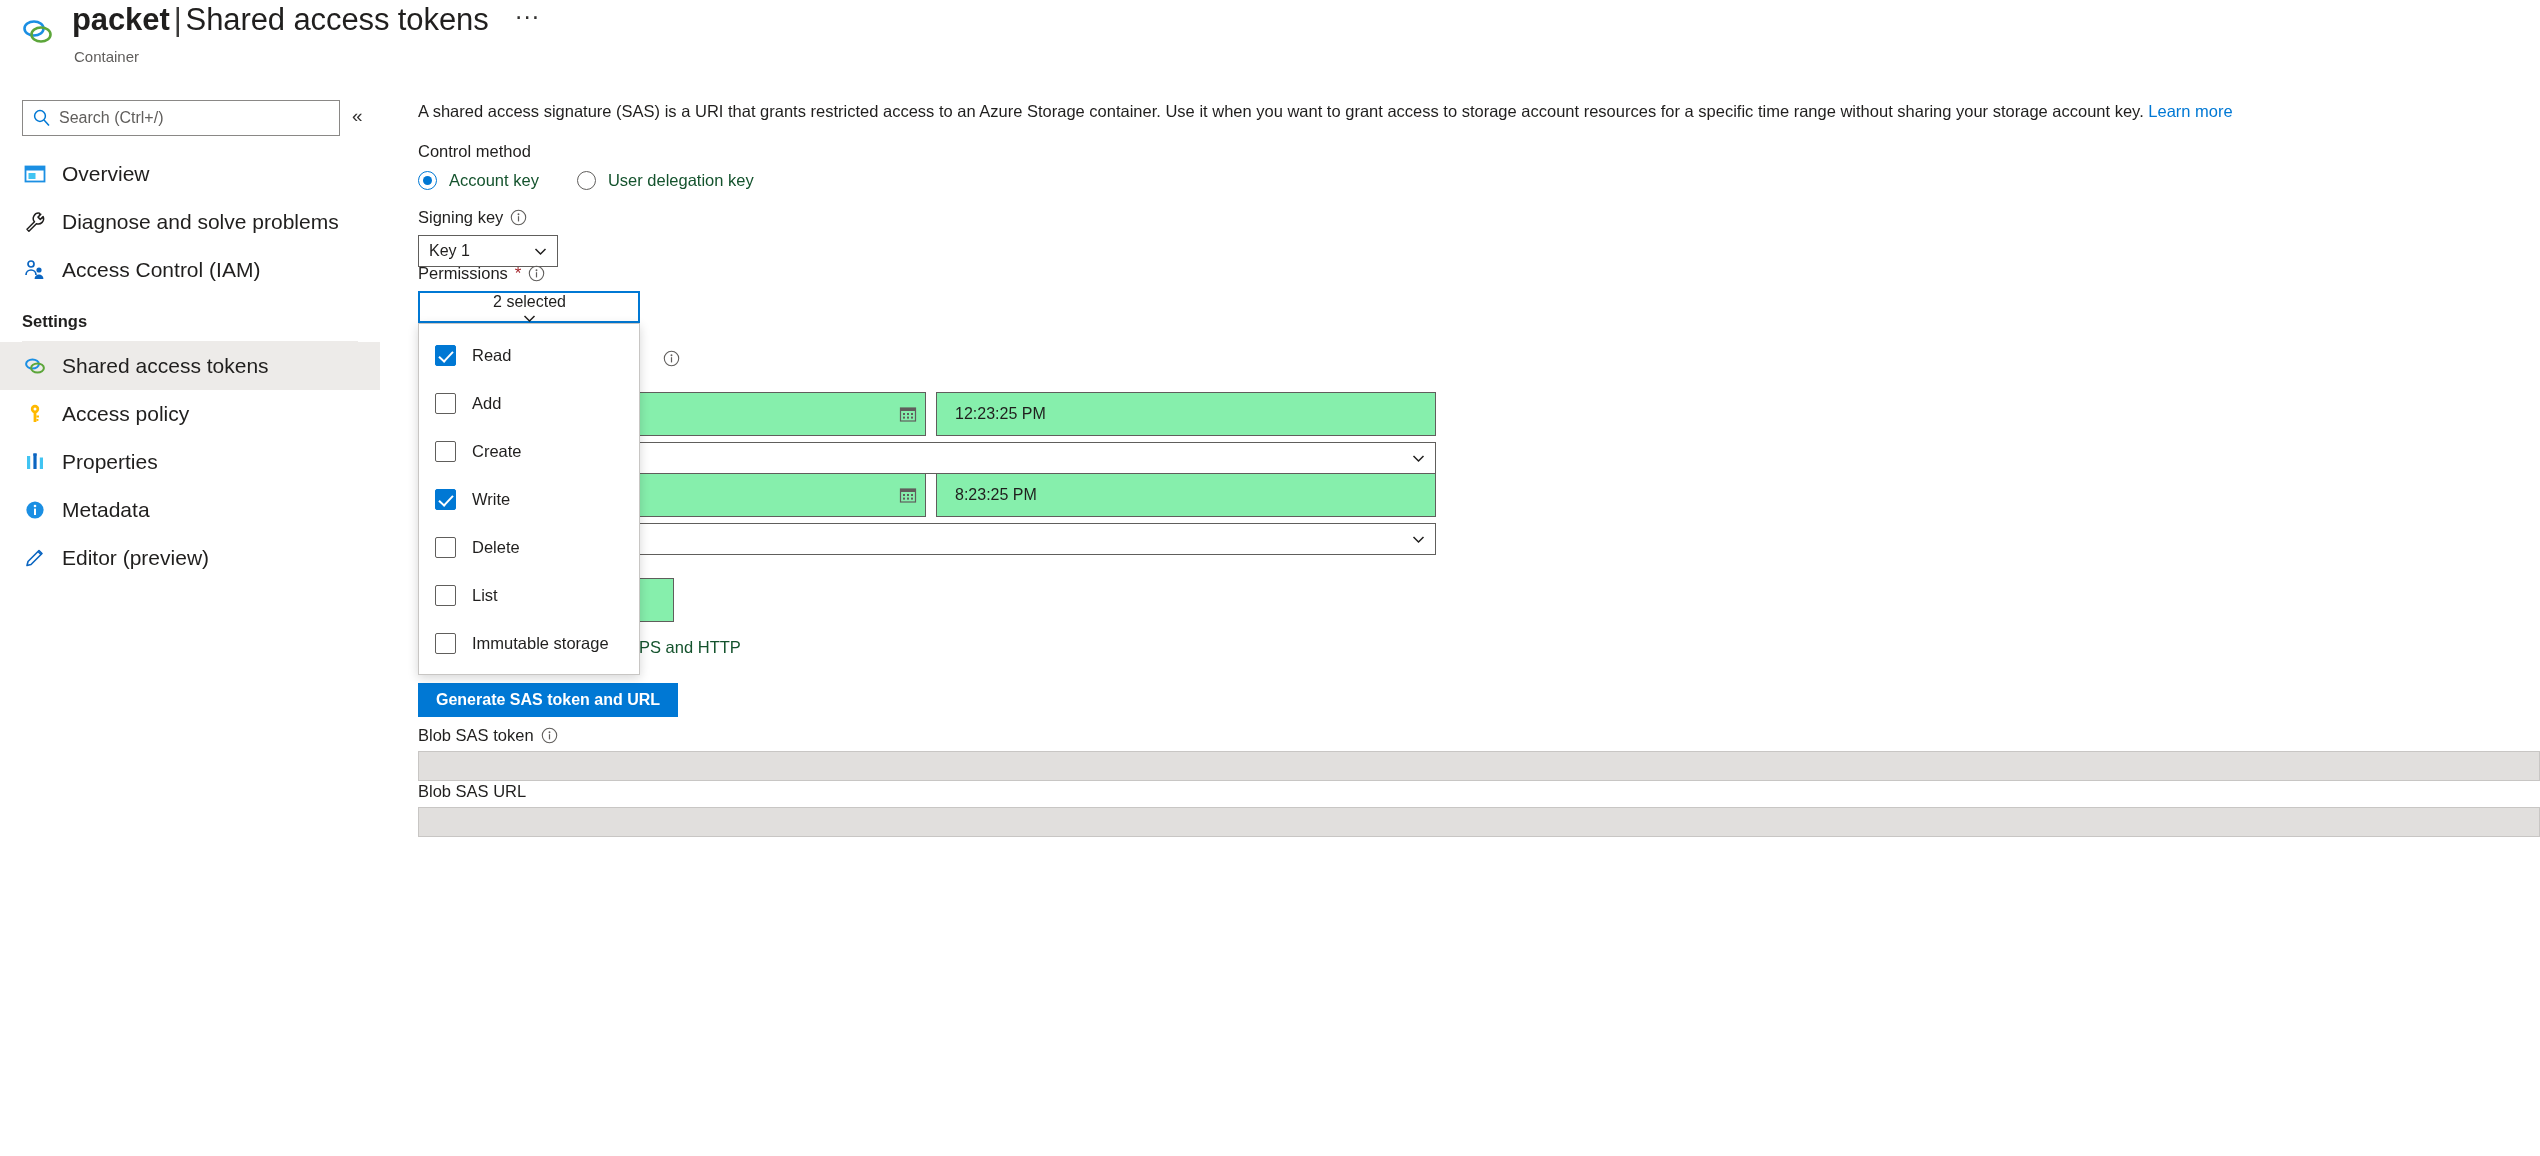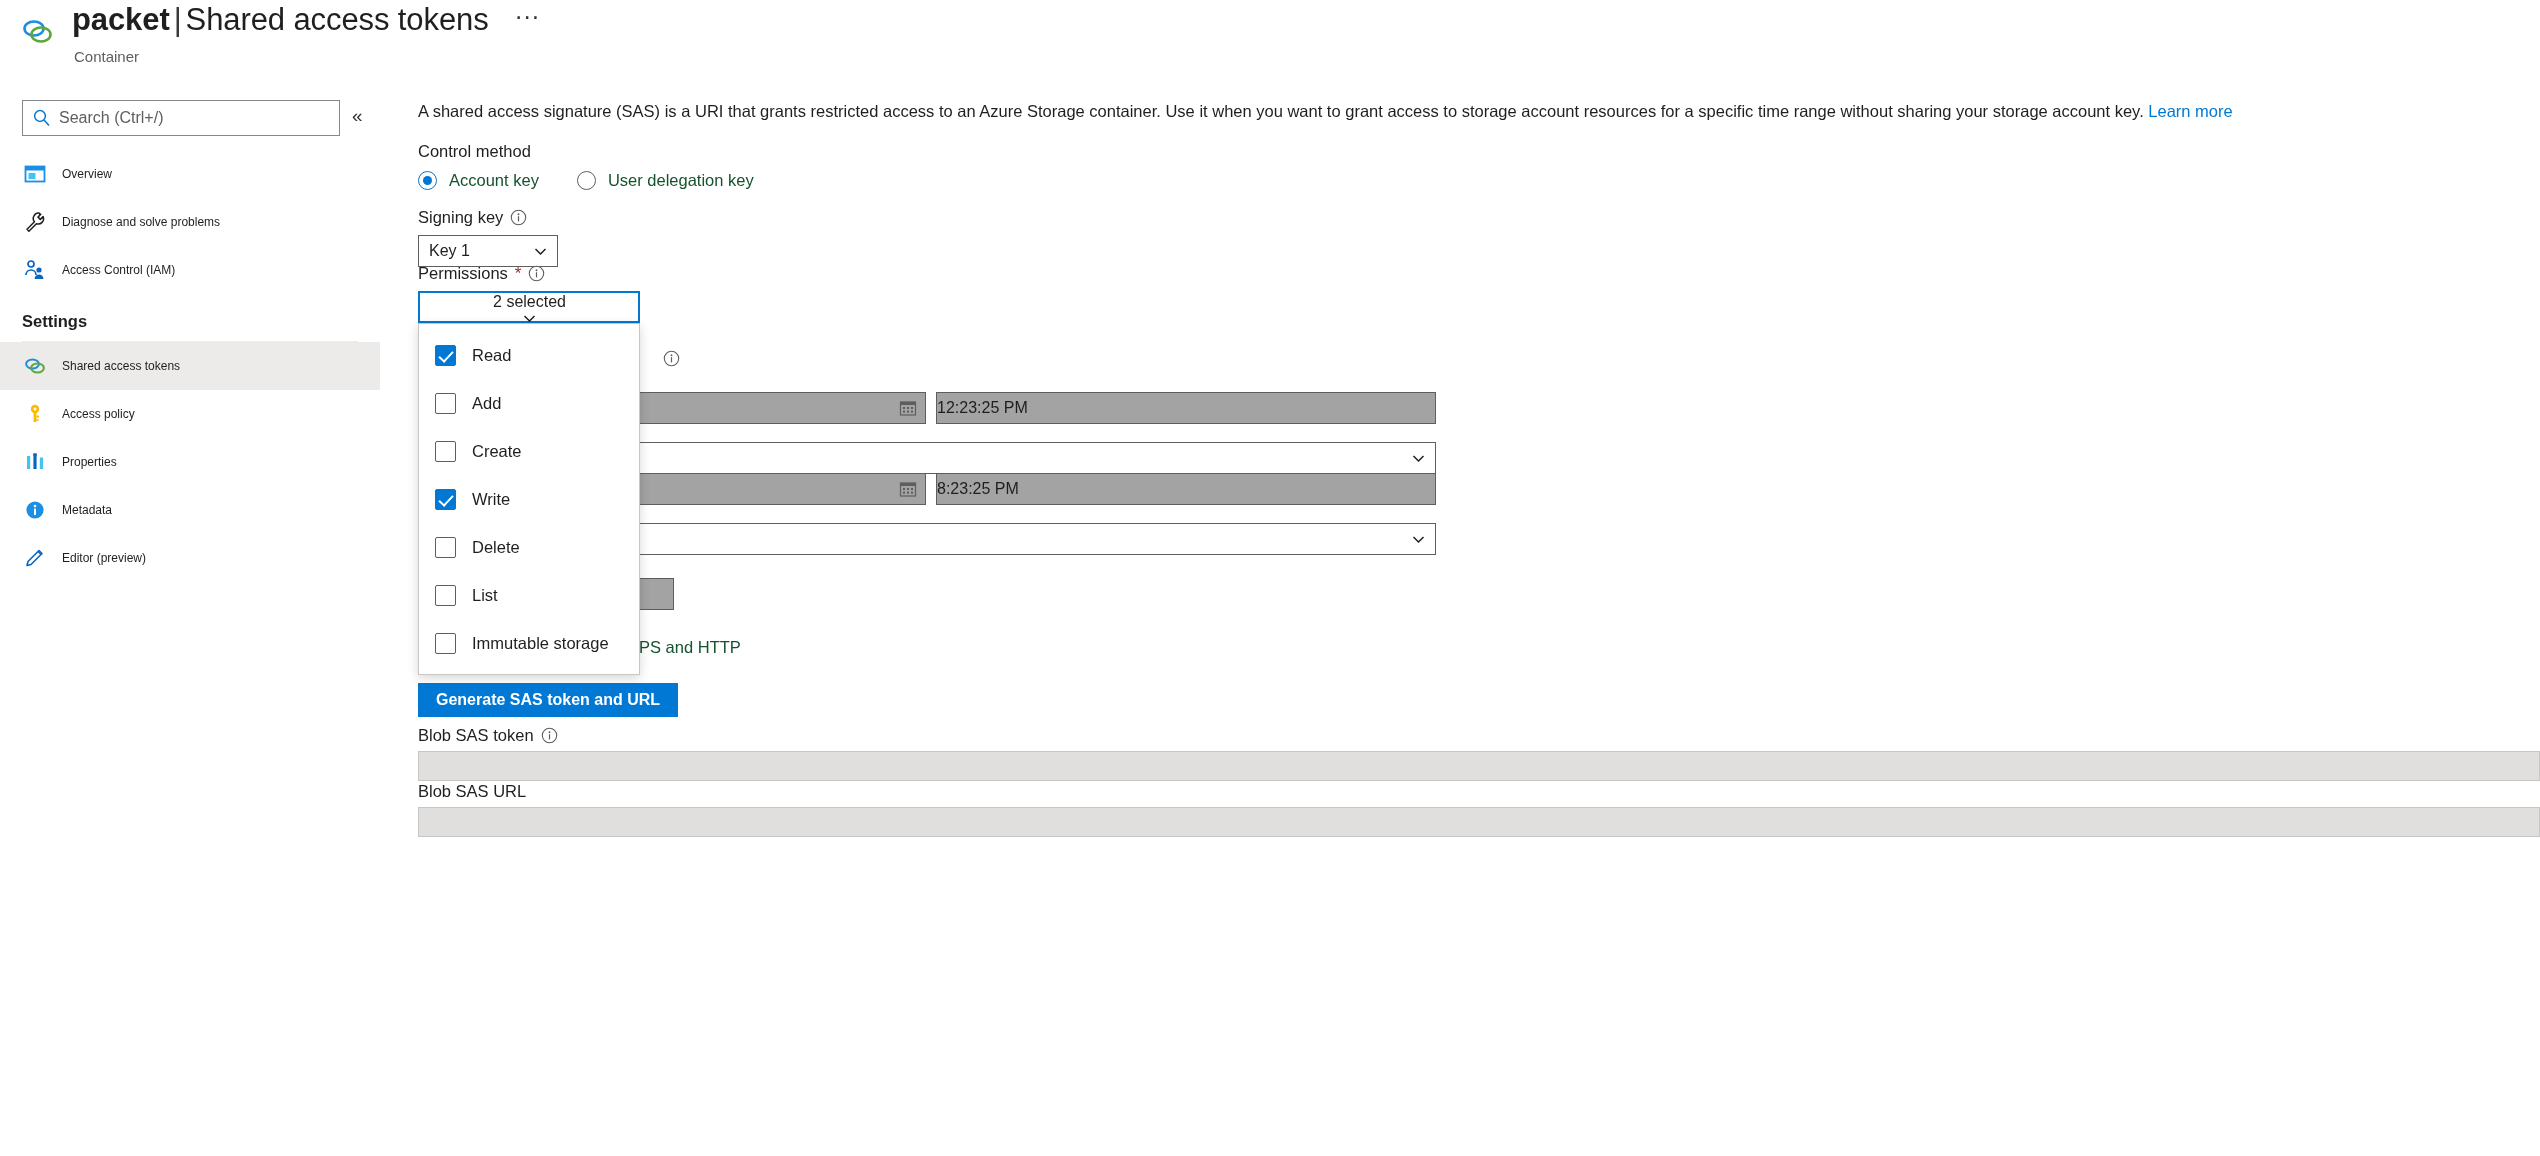--- a/index.html
+++ b/index.html
@@ -91,21 +91,21 @@
     line-height: 20px;
   }
 
   .nav-list { position: absolute; left: 0; top: 62px; width: 380px; }
   .nav-item {
     height: 48px;
     display: flex;
     align-items: center;
     padding-left: 22px;
     cursor: pointer;
-    font-size: 12px;
+    font-size: 21px;
     color: #201f1e;
   }
   .nav-item.selected { background: #edebe9; }
   .nav-item .ico { width: 26px; height: 26px; flex: 0 0 26px; margin-right: 14px; display:flex; align-items:center; justify-content:center; }
   .nav-group-title {
     font-size: 16.5px;
     font-weight: 700;
     color: #201f1e;
     padding: 18px 0 10px 22px;
   }
@@ -170,26 +170,26 @@
     justify-content: space-between;
     padding: 0 9px 0 10px;
     font-size: 16px;
     color: #201f1e;
     cursor: pointer;
   }
   .sel-box.focused { border: 2px solid #0078d4; flex-direction: column; }
   .chev { width: 15px; height: 15px; flex: 0 0 15px; }
 
   .txt-box {
-    height: 32px;
+    height: 44px;
     border: 1px solid #605e5c;
-    background: #a3a3a3;
-    display: flex;
-    align-items: center;
-    padding: 0 8px 0 0;
+    background: #86efac;
+    display: flex;
+    align-items: center;
+    padding: 0 8px 0 18px;
     font-size: 16px;
     color: #201f1e;
   }
   .txt-box input {
     border: 0; outline: 0; background: transparent;
     font-family: "Liberation Sans", sans-serif;
     font-size: 16px; color: #201f1e; width: 100%;
   }
   .txt-box input::placeholder { color: #605e5c; }
   .cal-ico { width: 18px; height: 18px; flex: 0 0 18px; margin-left: auto; cursor: pointer; }

